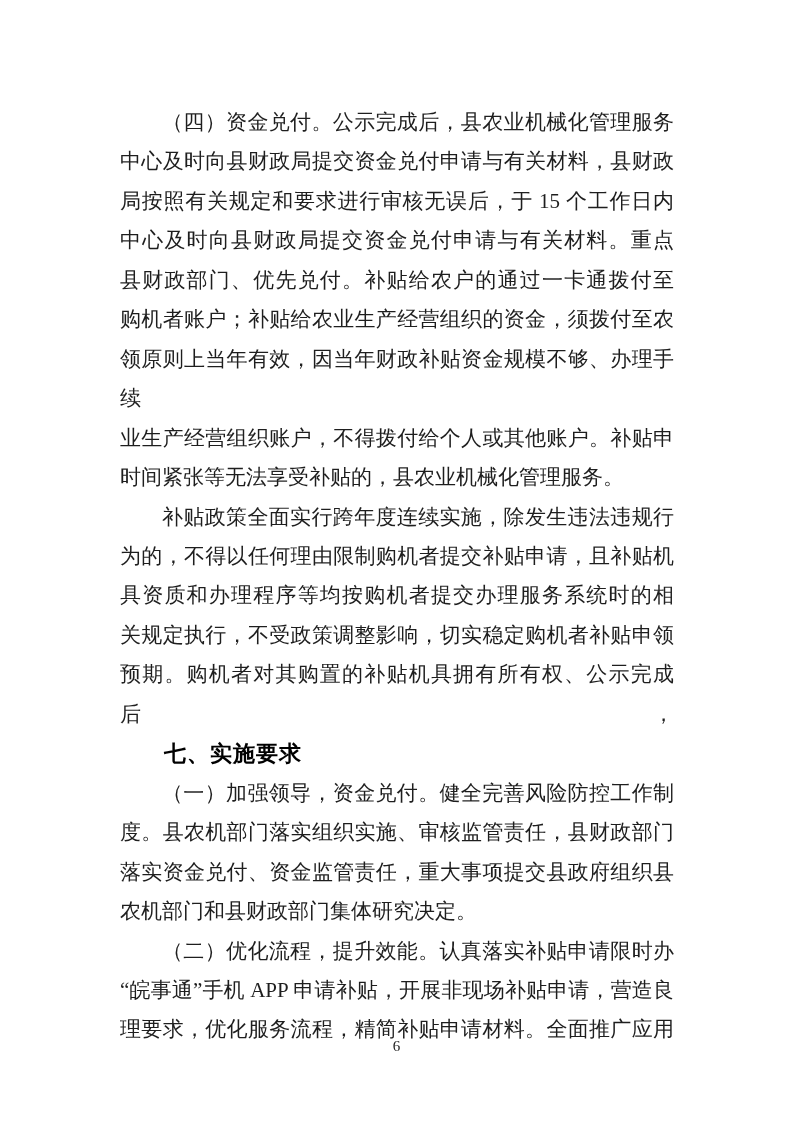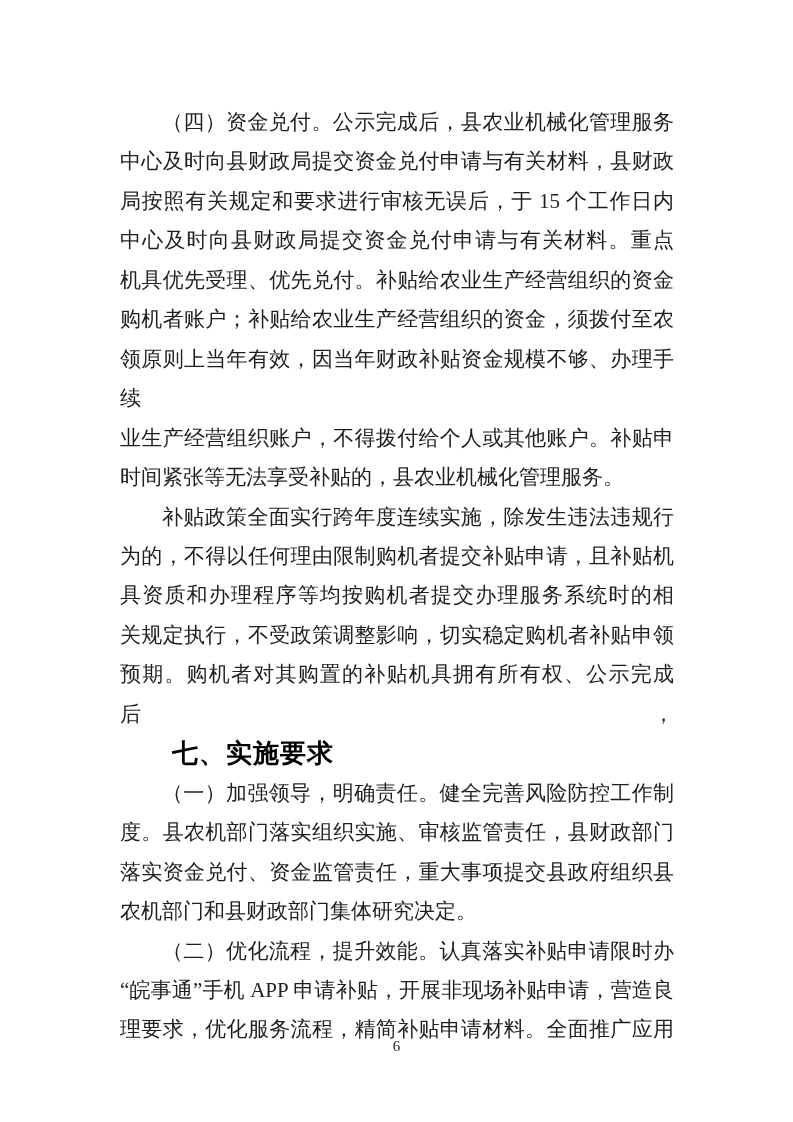--- a/index.html
+++ b/index.html
@@ -32,21 +32,21 @@
   }
   .line.first {
     text-indent: 2em;
   }
   .line.end {
     text-align-last: left;
   }
   .heading {
     font-family: "Liberation Sans", "DejaVu Sans", sans-serif;
     font-weight: bold;
-    font-size: 26px;
+    font-size: 22px;
     color: #000000;
     text-indent: 2em;
     text-align-last: left;
     letter-spacing: 1px;
   }
   .page-number {
     position: absolute;
     top: 1038px;
     left: 0;
     width: 100%;
@@ -60,39 +60,39 @@
 <body>
 
 <div class="page">
   <div class="text-block">
 
     <div>
       <div class="line first">（四）资金兑付。公示完成后，县农业机械化管理服务</div>
       <div class="line">中心及时向县财政局提交资金兑付申请与有关材料，县财政</div>
       <div class="line">局按照有关规定和要求进行审核无误后，于 15 个工作日内</div>
       <div class="line">中心及时向县财政局提交资金兑付申请与有关材料。重点</div>
-      <div class="line">机具优先受理、优先兑付。补贴给农业生产经营组织的资金</div>
+      <div class="line">县财政部门、优先兑付。补贴给农户的通过一卡通拨付至</div>
       <div class="line">购机者账户；补贴给农业生产经营组织的资金，须拨付至农</div>
       <div class="line">领原则上当年有效，因当年财政补贴资金规模不够、办理手续</div>
       <div class="line">业生产经营组织账户，不得拨付给个人或其他账户。补贴申</div>
       <div class="line end">时间紧张等无法享受补贴的，县农业机械化管理服务。</div>
     </div>
 
     <div>
       <div class="line first">补贴政策全面实行跨年度连续实施，除发生违法违规行</div>
       <div class="line">为的，不得以任何理由限制购机者提交补贴申请，且补贴机</div>
       <div class="line">具资质和办理程序等均按购机者提交办理服务系统时的相</div>
       <div class="line">关规定执行，不受政策调整影响，切实稳定购机者补贴申领</div>
       <div class="line">预期。购机者对其购置的补贴机具拥有所有权、公示完成后，</div>
     </div>
 
     <div class="line heading">七、实施要求</div>
 
     <div>
-      <div class="line first">（一）加强领导，明确责任。健全完善风险防控工作制</div>
+      <div class="line first">（一）加强领导，资金兑付。健全完善风险防控工作制</div>
       <div class="line">度。县农机部门落实组织实施、审核监管责任，县财政部门</div>
       <div class="line">落实资金兑付、资金监管责任，重大事项提交县政府组织县</div>
       <div class="line end">农机部门和县财政部门集体研究决定。</div>
     </div>
 
     <div>
       <div class="line first">（二）优化流程，提升效能。认真落实补贴申请限时办</div>
       <div class="line">“皖事通”手机 APP 申请补贴，开展非现场补贴申请，营造良</div>
       <div class="line">理要求，优化服务流程，精简补贴申请材料。全面推广应用</div>
     </div>

